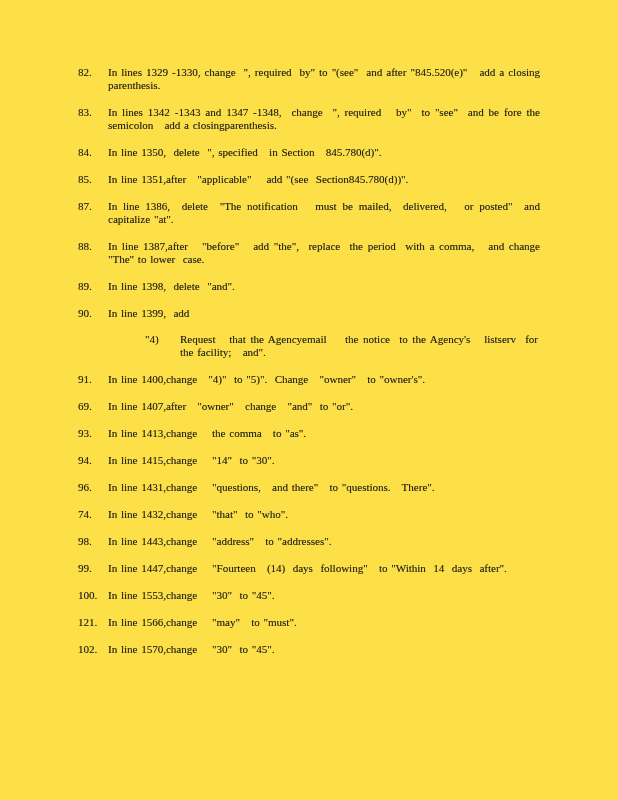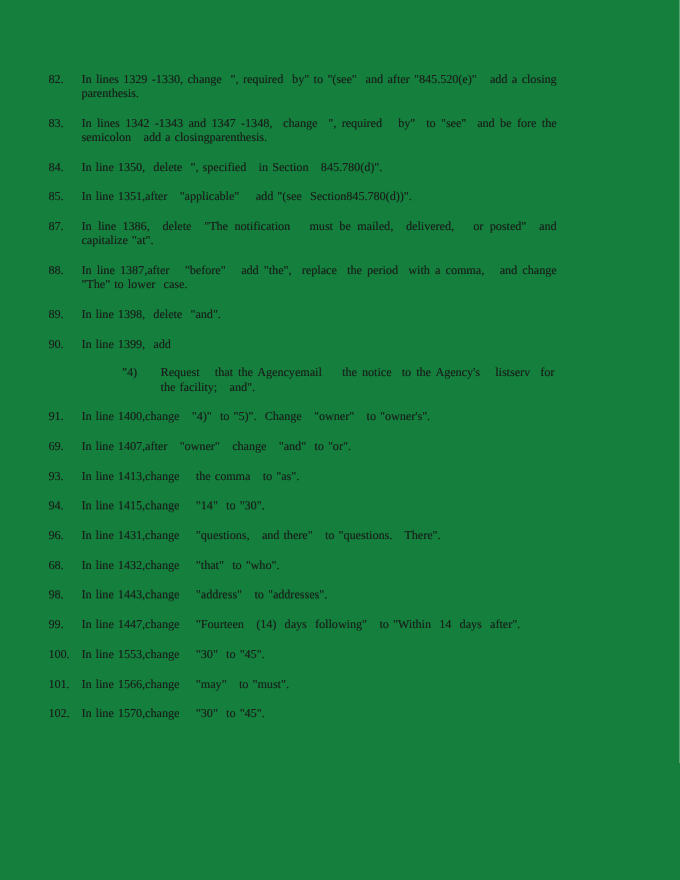--- a/index.html
+++ b/index.html
@@ -7,22 +7,22 @@
     padding: 0;
     width: 618px;
     height: 800px;
     background: #ffffff;
     overflow: hidden;
   }
   .page {
     box-sizing: border-box;
     width: 618px;
     height: 800px;
-    padding: 66px 78px 0 44px;
-    background: #15803d;
+    padding: 66px 78px 0 78px;
+    background: #fde047;
     font-family: "Liberation Serif", "DejaVu Serif", serif;
     font-size: 11px;
     line-height: 13px;
     color: #1c1c1c;
     text-shadow: 0.25px 0.25px 0 rgba(0,0,0,0.35);
   }
   .edit-list {
     margin: 0;
     padding: 0;
     list-style: none;
@@ -171,21 +171,21 @@
 
   <div class="item-row">
     <span class="item-num">96.</span>
     <div class="item-body">
       <p class="item-text">In line 1431,change    "questions,   and there"   to "questions.   There".</p>
 
     </div>
   </div>
 
   <div class="item-row">
-    <span class="item-num">68.</span>
+    <span class="item-num">74.</span>
     <div class="item-body">
       <p class="item-text">In line 1432,change    "that"  to "who".</p>
 
     </div>
   </div>
 
   <div class="item-row">
     <span class="item-num">98.</span>
     <div class="item-body">
       <p class="item-text">In line 1443,change    "address"   to "addresses".</p>
@@ -203,21 +203,21 @@
 
   <div class="item-row">
     <span class="item-num">100.</span>
     <div class="item-body">
       <p class="item-text">In line 1553,change    "30"  to "45".</p>
 
     </div>
   </div>
 
   <div class="item-row">
-    <span class="item-num">101.</span>
+    <span class="item-num">121.</span>
     <div class="item-body">
       <p class="item-text">In line 1566,change    "may"   to "must".</p>
 
     </div>
   </div>
 
   <div class="item-row">
     <span class="item-num">102.</span>
     <div class="item-body">
       <p class="item-text">In line 1570,change    "30"  to "45".</p>

